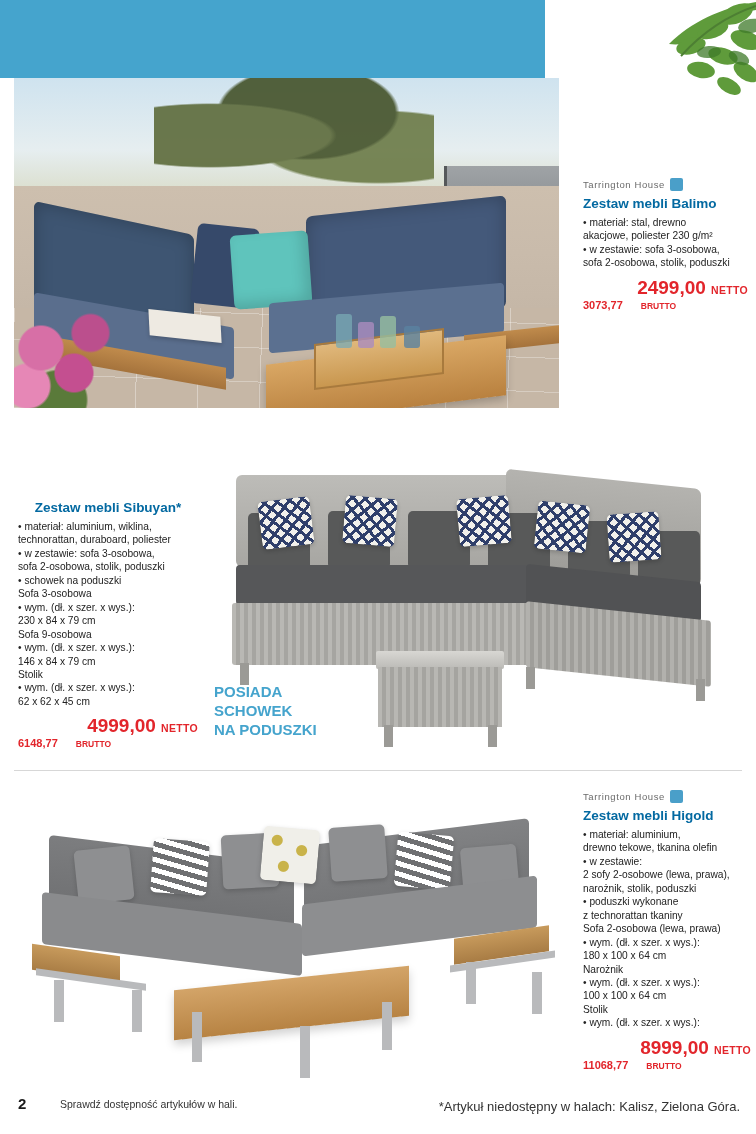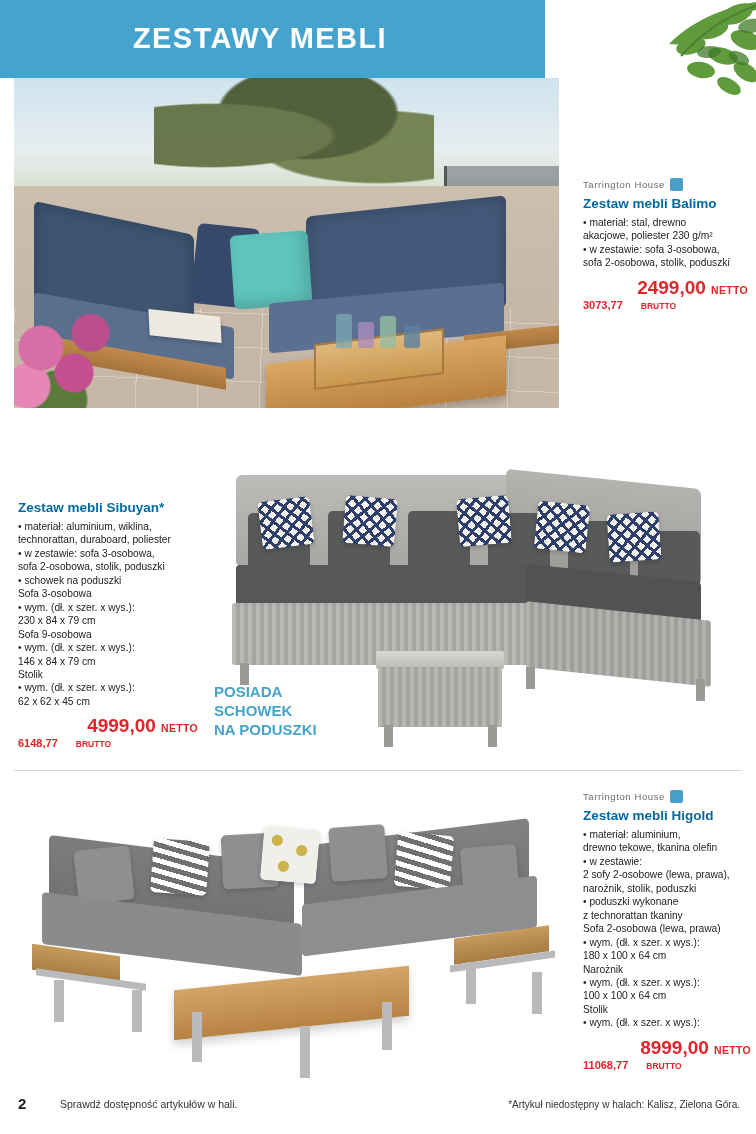--- a/index.html
+++ b/index.html
@@ -299,29 +299,28 @@
   .footer-pagenum {
     position: absolute; left: 18px; top: 0;
     font-size: 15px; font-weight: bold; color: #1a1a1a;
   }
   .footer-note {
     position: absolute; left: 60px; top: 3px;
     font-size: 10.5px; color: #333;
   }
   .footer-right {
     position: absolute; right: 16px; top: 4px;
-    font-size: 10px; color: #333;
+    font-size: 13px; color: #333;
   }
 </style>
 </head>
 <body>
 
 <div class="header">
   <div class="header-band"></div>
-  <div class="header-title">ZESTAWY MEBLI</div>
   <div class="header-leaves">
     <svg width="215" height="100" viewBox="0 0 215 100">
       <g fill="#5f9b3b">
         <path d="M215 2 C180 8 150 22 128 44 C140 46 156 42 170 32 C184 22 200 12 215 10 Z"></path>
         <ellipse cx="196" cy="14" rx="17" ry="9" transform="rotate(-25 196 14)"></ellipse>
         <ellipse cx="172" cy="30" rx="16" ry="8" transform="rotate(-20 172 30)"></ellipse>
         <ellipse cx="150" cy="46" rx="15" ry="8" transform="rotate(-15 150 46)"></ellipse>
         <ellipse cx="205" cy="40" rx="16" ry="9" transform="rotate(20 205 40)"></ellipse>
         <ellipse cx="182" cy="56" rx="15" ry="8" transform="rotate(15 182 56)"></ellipse>
         <ellipse cx="160" cy="70" rx="14" ry="8" transform="rotate(10 160 70)"></ellipse>
@@ -407,21 +406,21 @@
   <div class="p2-leg" style="left:44px;top:208px;"></div>
   <div class="p2-leg" style="left:330px;top:212px;"></div>
   <div class="p2-leg" style="left:500px;top:224px;"></div>
   <div class="p2-table"></div>
   <div class="p2-tablebox"></div>
   <div class="p2-leg" style="left:188px;top:270px;"></div>
   <div class="p2-leg" style="left:292px;top:270px;"></div>
 </div>
 
 <div class="block-sibuyan">
-  <div class="prod-title" style="margin-top:0;">Zestaw mebli Sibuyan*</div>
+  <div class="prod-title" style="margin-top:0;text-align:center;">Zestaw mebli Sibuyan*</div>
   <div class="prod-specs">
     <div>• materiał: aluminium, wiklina,</div>
     <div>technorattan, duraboard, poliester</div>
     <div>• w zestawie: sofa 3-osobowa,</div>
     <div>sofa 2-osobowa, stolik, poduszki</div>
     <div>• schowek na poduszki</div>
     <div>Sofa 3-osobowa</div>
     <div>• wym. (dł. x szer. x wys.):</div>
     <div>230 x 84 x 79 cm</div>
     <div>Sofa 9-osobowa</div>

